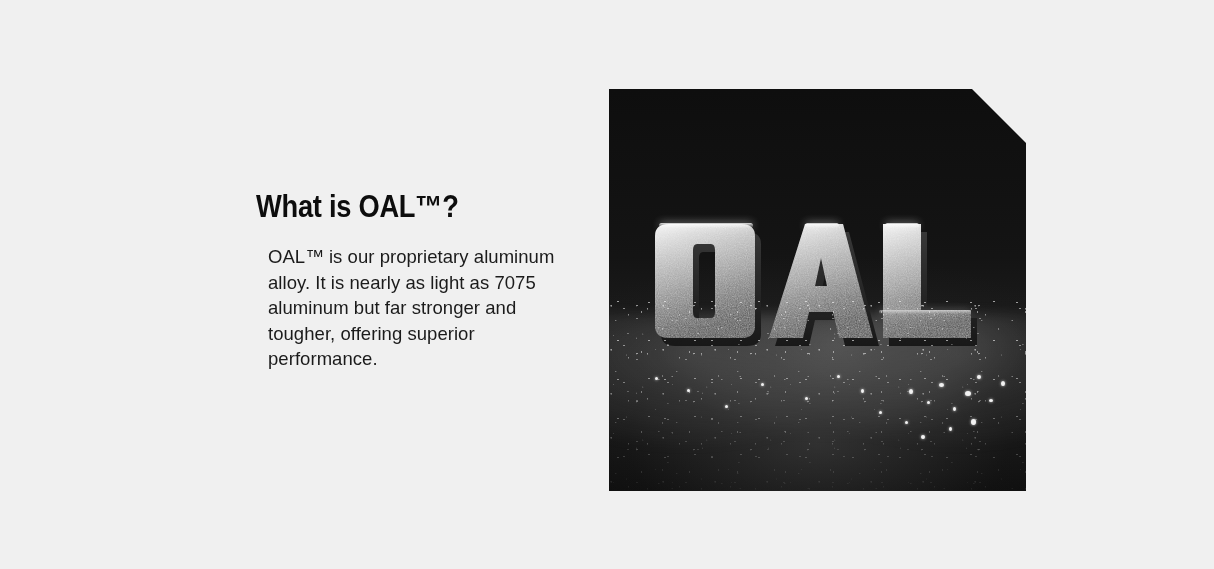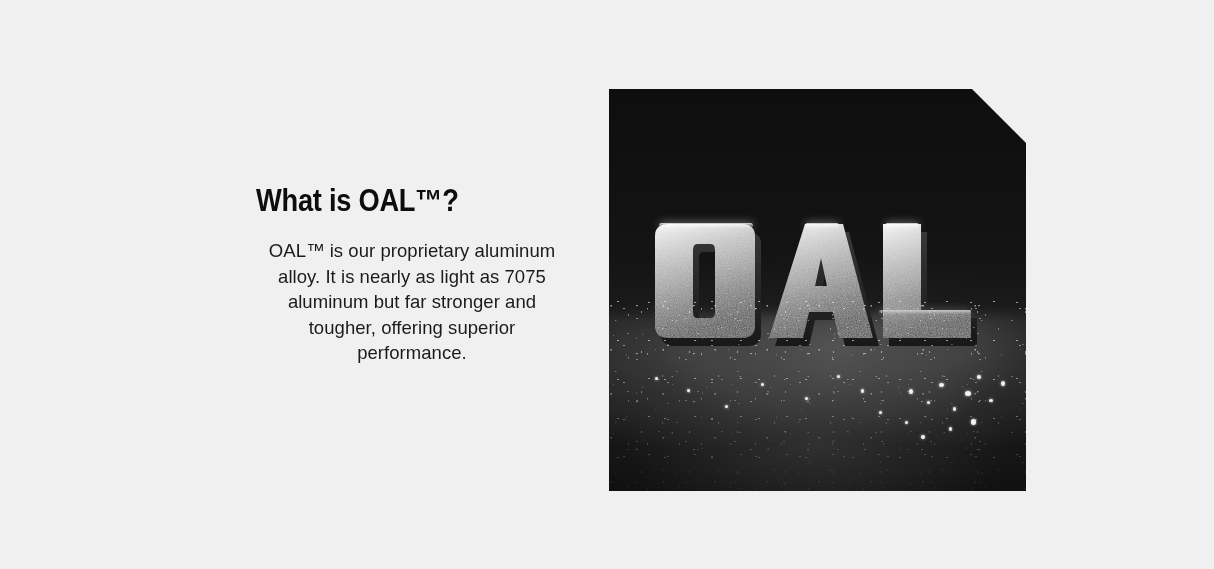--- a/index.html
+++ b/index.html
@@ -18,44 +18,43 @@
   
   .section {
     position: absolute;
     inset: 0;
   }
 
   
   .text-col {
     position: absolute;
     left: 256px;
-    top: 184px;
+    top: 190px;
     width: 320px;
   }
   .heading {
     font-family: "Liberation Sans Narrow", "Liberation Sans", sans-serif;
     font-size: 31px;
     font-weight: 700;
     letter-spacing: -0.3px;
     color: #0d0d0d;
     margin: 0 0 20px 0;
     line-height: 34px;
     transform: scaleX(0.88);
     transform-origin: left center;
     white-space: nowrap;
   }
   .body-copy {
     font-size: 18.5px;
     line-height: 25.6px;
     color: #1b1b1b;
-    margin: 0;
+    margin: 12px;
     width: 312px;
     font-weight: 400;
     letter-spacing: 0.05px;
-    text-align: center;
   }
 
   
   .panel-wrap {
     position: absolute;
     left: 609px;
     top: 89px;
     width: 417px;
     height: 402px;
   }

